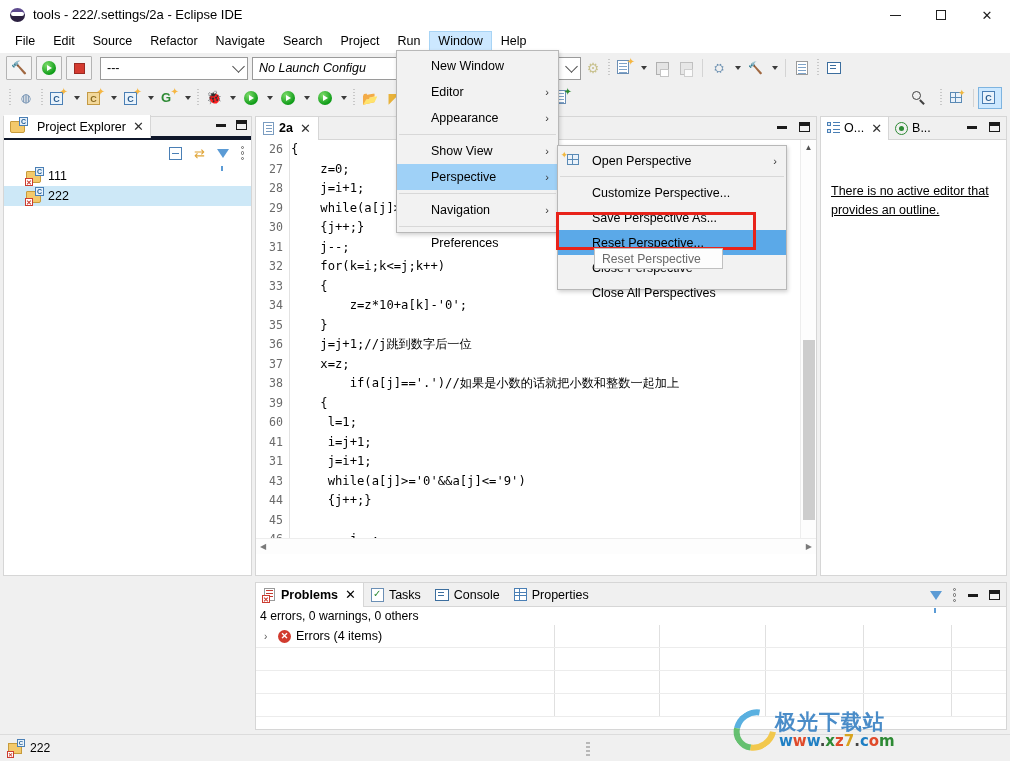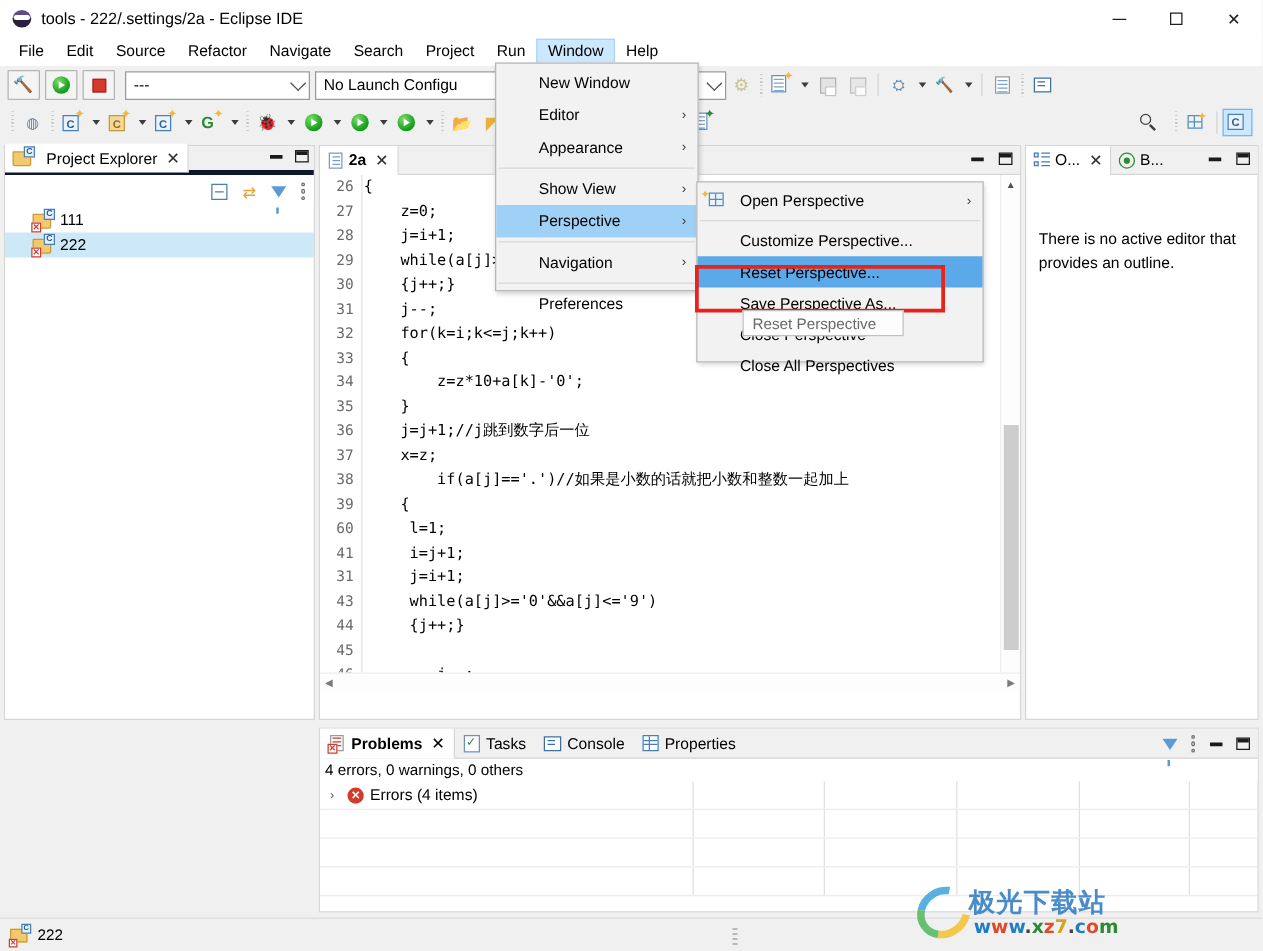--- a/index.html
+++ b/index.html
@@ -178,21 +178,21 @@
            border-right:1px solid #d6d6d6;}
   .ol-tab2{ height:23px;display:flex;align-items:center;padding:0 6px;}
   .ol-ic{ width:13px;height:12px;position:relative;margin-right:4px;flex:none;}
   .ol-ic i{position:absolute;left:0;top:0;width:4px;height:4px;border:1px solid #4a7fb5;background:#dceaf7;}
   .ol-ic i:nth-child(2){top:7px;}
   .ol-ic b{position:absolute;left:6px;top:0px;width:7px;height:1.4px;background:#4a7fb5;
            box-shadow:0 3px 0 #4a7fb5, 0 7px 0 #4a7fb5, 0 10px 0 #4a7fb5;}
   .bm-ic{ width:13px;height:13px;border:1.4px solid #2d8a34;border-radius:50%;
           display:flex;align-items:center;justify-content:center;margin-right:4px;flex:none;}
   .bm-ic:after{content:"";width:5px;height:5px;border-radius:50%;background:#2d8a34;}
-  .ol-body{ padding:42px 14px 0 10px; font-size:12.5px; line-height:19px; color:#000; }
+  .ol-body{ padding:42px 14px 0 10px; font-size:12.5px; line-height:19px; color:#000;text-decoration:underline; }
 
   
   .problems{
     position:absolute; left:255px; top:582px; width:752px; height:148px;
     background:#ffffff; border:1px solid #d6d6d6;
   }
   .pr-head{ height:24px;background:#f0f0f0;display:flex;align-items:center;position:relative;
             border-bottom:1px solid #d6d6d6;}
   .pr-tab{ height:24px;display:flex;align-items:center;padding:0 7px;}
   .pr-tab.active{ background:#fff; border-right:1px solid #d6d6d6;}
@@ -346,21 +346,21 @@
     <div class="tbtn">
       <span class="grn-circ"></span>
     </div>
     <div class="tbtn">
       <span class="red-sq"></span>
     </div>
     <div class="combo" style="width:148px;margin-left:4px;">
       <span class="cv">---</span>
       <span class="chev"></span>
     </div>
-    <div class="combo" style="width:152px;margin-left:4px;border-right:none;">
+    <div class="combo" style="width:152px;margin-left:4px;border-right:none;font-style:italic;">
       <span class="cv">No Launch Configu</span>
     </div>
     <div class="combo" style="width:173px;margin-left:4px;">
       <span class="cv">---</span>
       <span class="chev"></span>
     </div>
     <div class="tbtn2">
       <span style="font-size:14px;color:#c9c28f;">⚙</span>
     </div>
     <div class="sepdot"></div>
@@ -788,25 +788,25 @@
       <span class="lic">
         <span class="op-ic"><span class="g"></span><span class="st">✦</span></span>
       </span>
       <span>Open Perspective</span>
       <span class="sub">›</span>
     </div>
     <div class="msep"></div>
     <div class="pmi">
       <span>Customize Perspective...</span>
     </div>
+    <div class="pmi">
+      <span>Save Perspective As...</span>
+    </div>
     <div class="pmi hl">
       <span>Reset Perspective...</span>
-    </div>
-    <div class="pmi">
-      <span>Save Perspective As...</span>
     </div>
     <div class="pmi">
       <span>Close Perspective</span>
     </div>
     <div class="pmi">
       <span>Close All Perspectives</span>
     </div>
   </div>
 
   <div class="redbox"></div>

